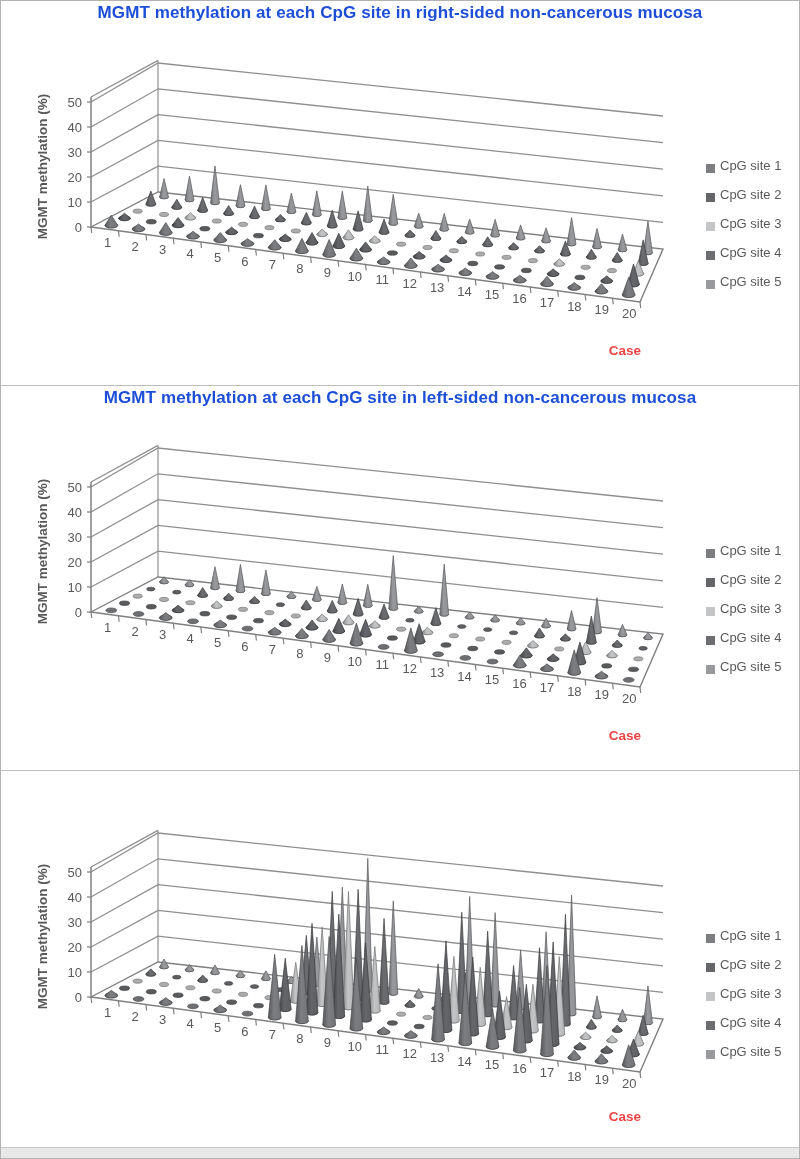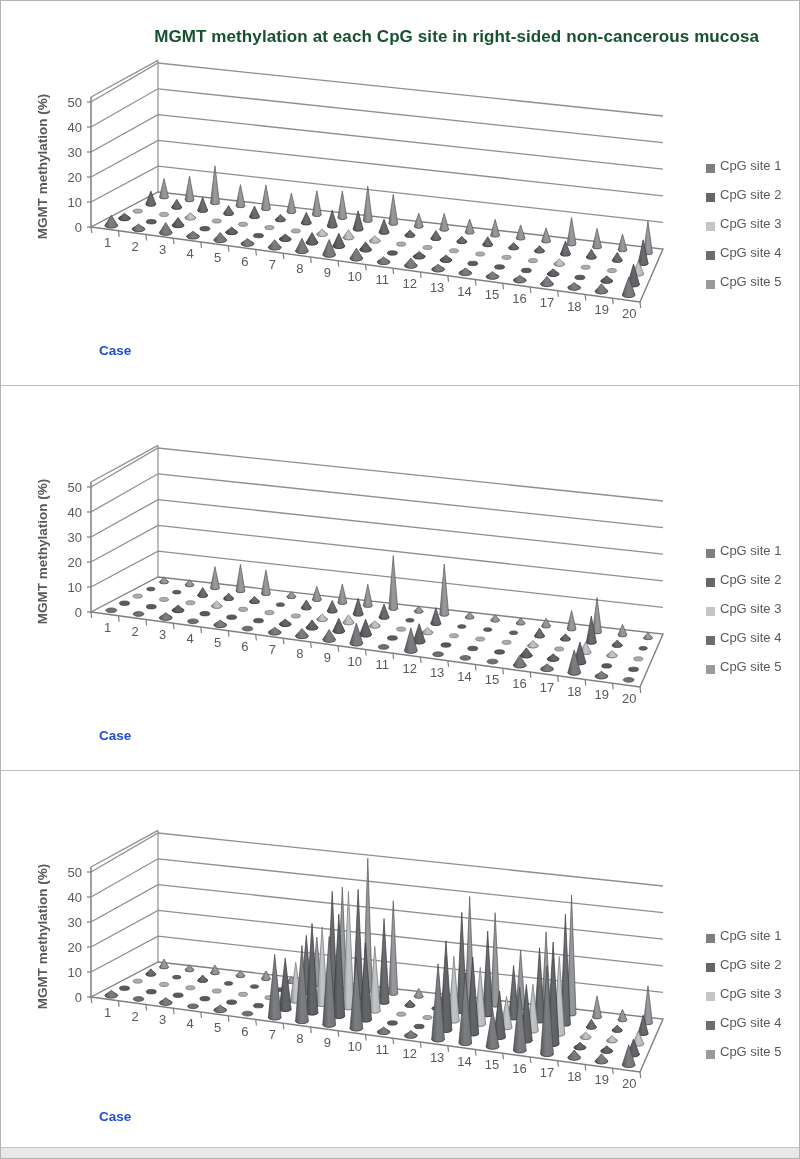--- a/index.html
+++ b/index.html
@@ -1,25 +1,25 @@
 <!DOCTYPE html>
 <html><head>
 <meta charset="utf-8">
 <style>
   html,body{margin:0;padding:0;background:#ffffff;font-family:"Liberation Sans","DejaVu Sans",sans-serif;}
   .figure{position:relative;width:800px;height:1159px;box-sizing:border-box;border:1px solid #b3b3b3;background:#fff;overflow:hidden;}
   .panel{position:relative;width:100%;box-sizing:border-box;border-bottom:1px solid #bdbdbd;background:#fff;}
   .panel.p1,.panel.p2{height:385px;}
   .panel.p3{height:377px;border-bottom:none;}
-  .chart-title{position:absolute;top:26px;left:40px;right:40px;text-align:right;
-    font-size:17px;font-weight:bold;color:#14532d;letter-spacing:0.1px;}
+  .chart-title{position:absolute;top:2px;left:40px;right:40px;text-align:center;
+    font-size:17px;font-weight:bold;color:#1d4ed8;letter-spacing:0.1px;}
   .ylabel{position:absolute;left:-53px;top:157px;width:190px;height:17px;text-align:center;
     transform:rotate(-90deg);font-size:13.5px;font-weight:bold;color:#595959;white-space:nowrap;}
-  .xlabel{position:absolute;top:342px;left:98px;width:550px;text-align:left;
-    font-size:13.5px;font-weight:bold;color:#1d4ed8;}
+  .xlabel{position:absolute;top:342px;left:90px;width:550px;text-align:right;
+    font-size:13.5px;font-weight:bold;color:#ef4444;}
   .panel.p3 .xlabel{top:338px;}
   .plot{position:absolute;top:0;left:0;}
   .legend{position:absolute;left:705px;top:143px;display:flex;flex-direction:column;}
   .legend-item{display:flex;align-items:flex-end;height:29px;}
   .legend-swatch{width:9px;height:9px;margin-right:5px;flex:0 0 auto;}
   .legend-label{font-size:13px;color:#595959;white-space:nowrap;}
   .bottom-strip{position:absolute;left:0;right:0;bottom:0;height:10px;background:#e8e8e8;border-top:1px solid #c6c6c6;}
   svg text{font-family:"Liberation Sans","DejaVu Sans",sans-serif;}
 </style>
 </head>
@@ -569,20 +569,21 @@
         <ellipse cx="605.715" cy="279.88" rx="4.998" ry="2.2226399999999997" fill="#585a5c" stroke="#3c3d3f" stroke-width="0.7"></ellipse>
         <ellipse cx="545.995" cy="282.89000000000004" rx="6.359999999999999" ry="2.6712" fill="#636567" stroke="#4d4e50" stroke-width="0.6"></ellipse>
         <path d="M539.635,282.89000000000004 A6.359999999999999,2.6712 0 0 0 552.355,282.89000000000004 L545.995,277.85800000000006 Z" fill="url(#c1s0)" stroke="#48494b" stroke-width="0.7"></path>
         <ellipse cx="632.5049999999999" cy="283.36" rx="4.998" ry="2.2226399999999997" fill="#585a5c" stroke="#3c3d3f" stroke-width="0.7"></ellipse>
         <ellipse cx="573.225" cy="286.54999999999995" rx="6.359999999999999" ry="2.6712" fill="#636567" stroke="#4d4e50" stroke-width="0.6"></ellipse>
         <path d="M566.865,286.54999999999995 A6.359999999999999,2.6712 0 0 0 579.585,286.54999999999995 L573.225,263.90599999999995 Z" fill="url(#c1s0)" stroke="#48494b" stroke-width="0.7"></path>
         <ellipse cx="600.4550000000002" cy="290.21" rx="6.359999999999999" ry="2.6712" fill="#636567" stroke="#4d4e50" stroke-width="0.6"></ellipse>
         <path d="M594.0950000000001,290.21 A6.359999999999999,2.6712 0 0 0 606.8150000000002,290.21 L600.4550000000002,285.178 Z" fill="url(#c1s0)" stroke="#48494b" stroke-width="0.7"></path>
         <ellipse cx="627.685" cy="293.87" rx="5.406" ry="2.40408" fill="#6d6f72" stroke="#4a4c4d" stroke-width="0.7"></ellipse>
       </svg>
+    <div class="chart-title">MGMT methylation at each CpG site in left-sided non-cancerous mucosa</div>
     <div class="ylabel">MGMT methylation (%)</div>
     <div class="xlabel">Case</div>
     <div class="legend">
         <div class="legend-item">
           <span class="legend-swatch" style="background: rgb(124, 126, 129);"></span>
           <span class="legend-label">CpG site 1</span>
         </div>
         <div class="legend-item">
           <span class="legend-swatch" style="background: rgb(100, 102, 105);"></span>
           <span class="legend-label">CpG site 2</span>

